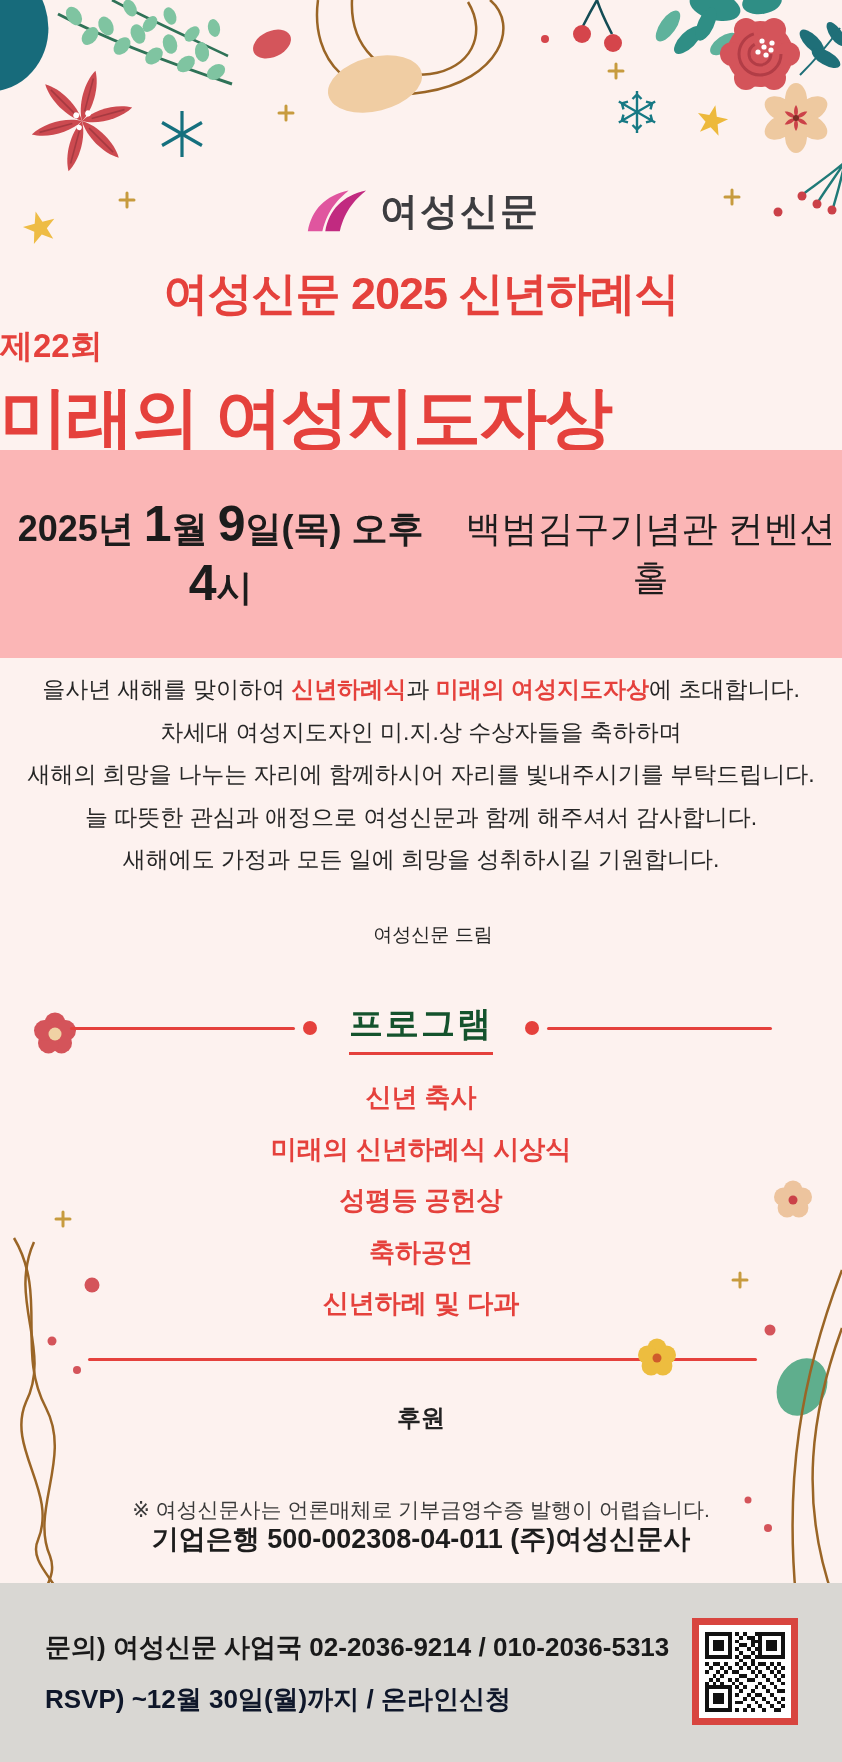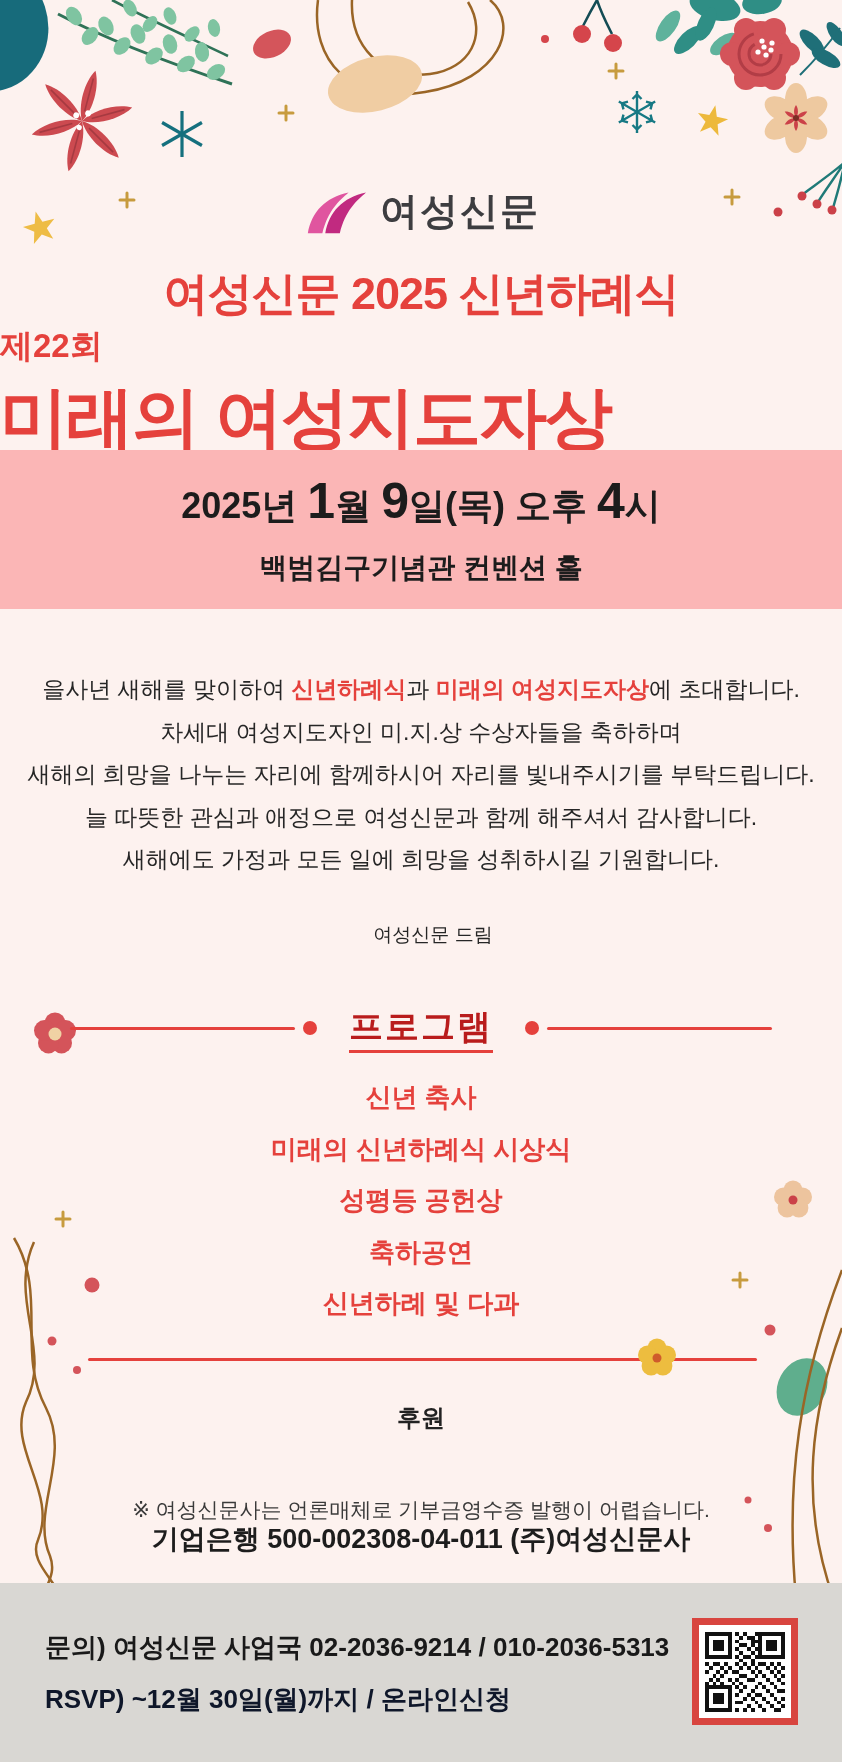--- a/index.html
+++ b/index.html
@@ -6,43 +6,43 @@
   .poster{
     position:relative;width:842px;height:1762px;margin:0 auto;
     background:#fdf2ef;overflow:hidden;
     font-family:"Liberation Sans","DejaVu Sans",sans-serif;
     -webkit-font-smoothing:antialiased;
   }
   .decor{position:absolute;inset:0;width:842px;height:1762px;pointer-events:none;z-index:0;}
   .layer{position:absolute;left:0;right:0;z-index:1;text-align:center;}
 
   
-  .logo-row{top:186px;display:flex;justify-content:center;align-items:center;gap:14px;}
+  .logo-row{top:186px;display:flex;justify-content:center;align-items:flex-start;gap:14px;}
   .logo-text{font-family:"Liberation Serif","DejaVu Serif",serif;font-size:38px;font-weight:700;color:#3d3d40;letter-spacing:2px;}
   .subtitle{top:270px;font-size:45px;line-height:48px;font-weight:800;color:#e5413c;letter-spacing:-1px;}
   .title-row{top:324px;display:flex;justify-content:center;align-items:baseline;gap:14px;color:#e5413c;flex-direction:column;}
   .title-prefix{font-size:33px;font-weight:800;}
   .title-main{font-size:68px;font-weight:900;letter-spacing:-2px;line-height:1;}
 
   
-  .banner{top:450px;height:159px;background:#fbb6b6;display:flex;flex-direction:column;justify-content:center;align-items:center;gap:18px;color:#1c1c1c;}
+  .banner{top:450px;height:208px;background:#fbb6b6;display:flex;flex-direction:row;justify-content:center;align-items:center;gap:18px;color:#1c1c1c;}
   .banner-date{font-size:36px;font-weight:600;}
   .banner-date .big{font-size:50px;font-weight:600;}
-  .banner-venue{font-size:28px;font-weight:700;}
+  .banner-venue{font-size:36px;font-weight:400;}
 
   
   .invitation{top:668px;font-size:23px;line-height:42.5px;font-weight:500;color:#262626;}
   .invitation .em{color:#e5413c;font-weight:700;}
   .signature{top:922px;font-size:19px;font-weight:500;color:#262626;margin-left:24px;}
 
   
   .program-heading-row{top:1004px;height:48px;display:flex;align-items:center;justify-content:center;}
   .h-line{width:225px;height:3px;background:#e5413c;border-radius:2px;}
   .h-dot{width:14px;height:14px;border-radius:50%;background:#e5413c;margin:0 8px;}
-  .program-title{margin:0 24px;font-size:34px;font-weight:800;color:#b91c1c;border-bottom:3px solid #e5413c;letter-spacing:2px;}
+  .program-title{margin:0 24px;font-size:34px;font-weight:800;color:#14532d;border-bottom:3px solid #e5413c;padding-bottom:5px;letter-spacing:2px;}
   .program-list{top:1072px;font-size:26px;line-height:51.5px;font-weight:700;color:#e5413c;}
 
   .divider2{position:absolute;left:88px;top:1358px;width:669px;height:3px;background:#e5413c;border-radius:2px;z-index:1;}
   .divider-flower{position:absolute;left:632px;top:1333px;z-index:2;pointer-events:none;}
 
   
   .sponsor-heading{top:1404px;font-size:24px;line-height:28px;font-weight:700;color:#222;}
   .sponsor-account{top:1523px;font-size:27px;line-height:32px;font-weight:700;color:#1d1d1d;}
   .sponsor-note{top:1496px;font-size:21px;line-height:28px;font-weight:500;color:#3a3a3a;}
 

